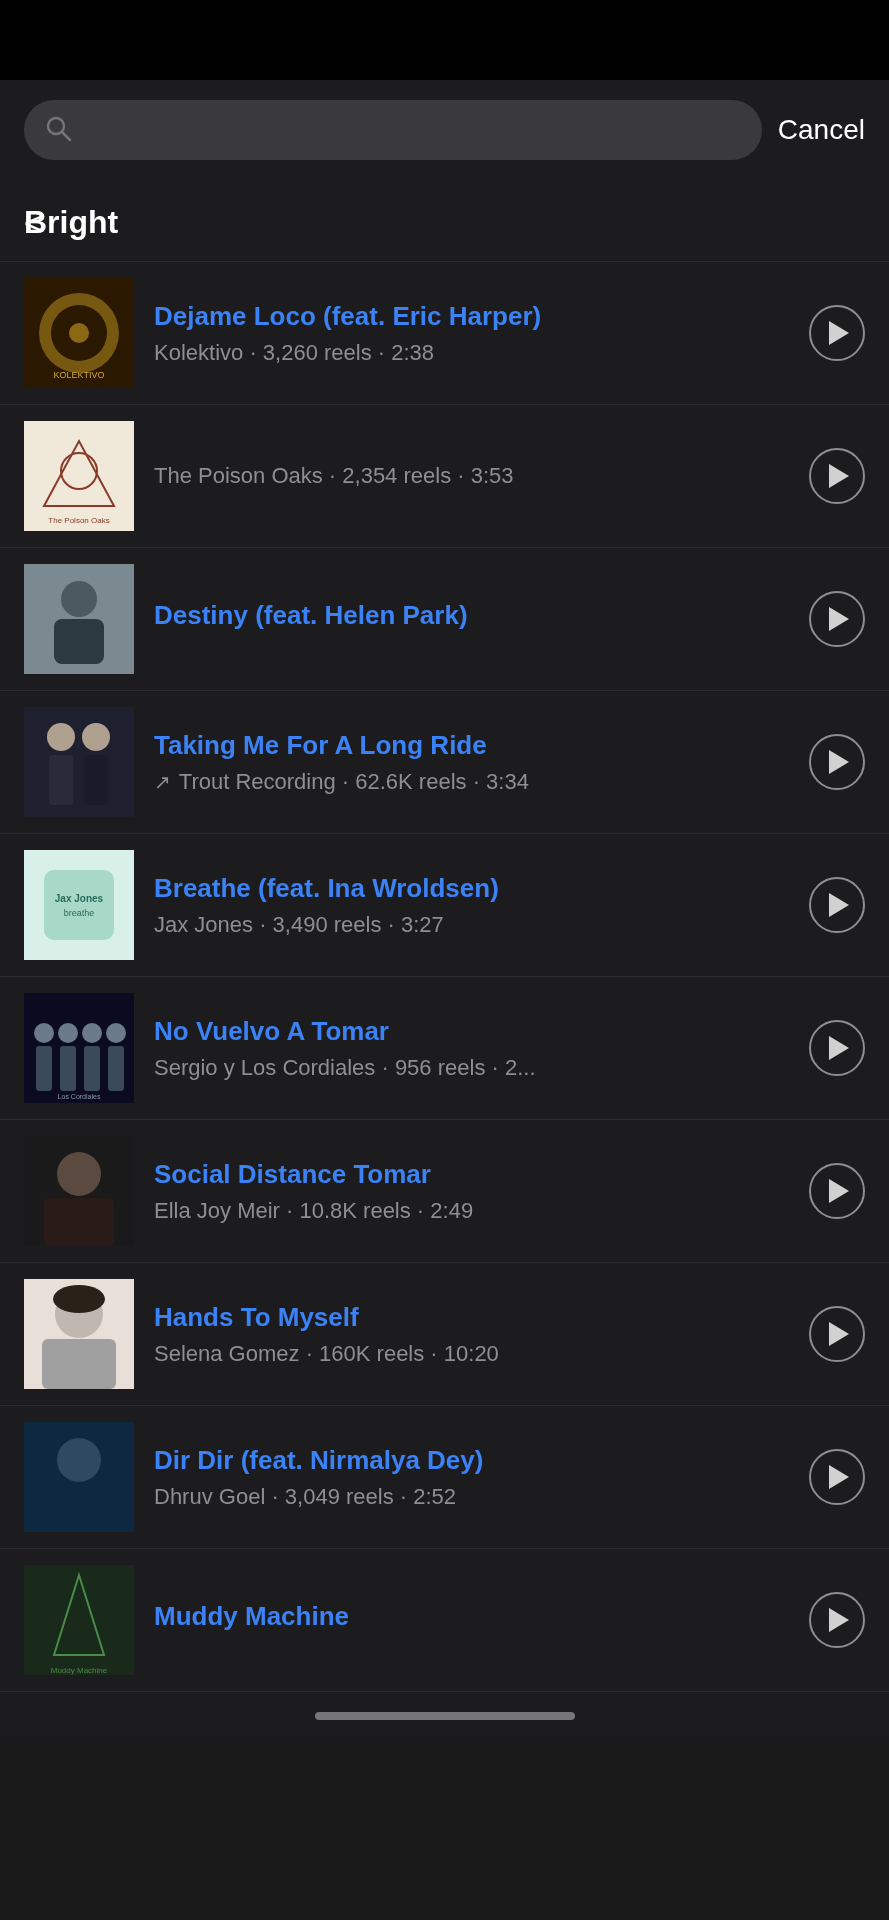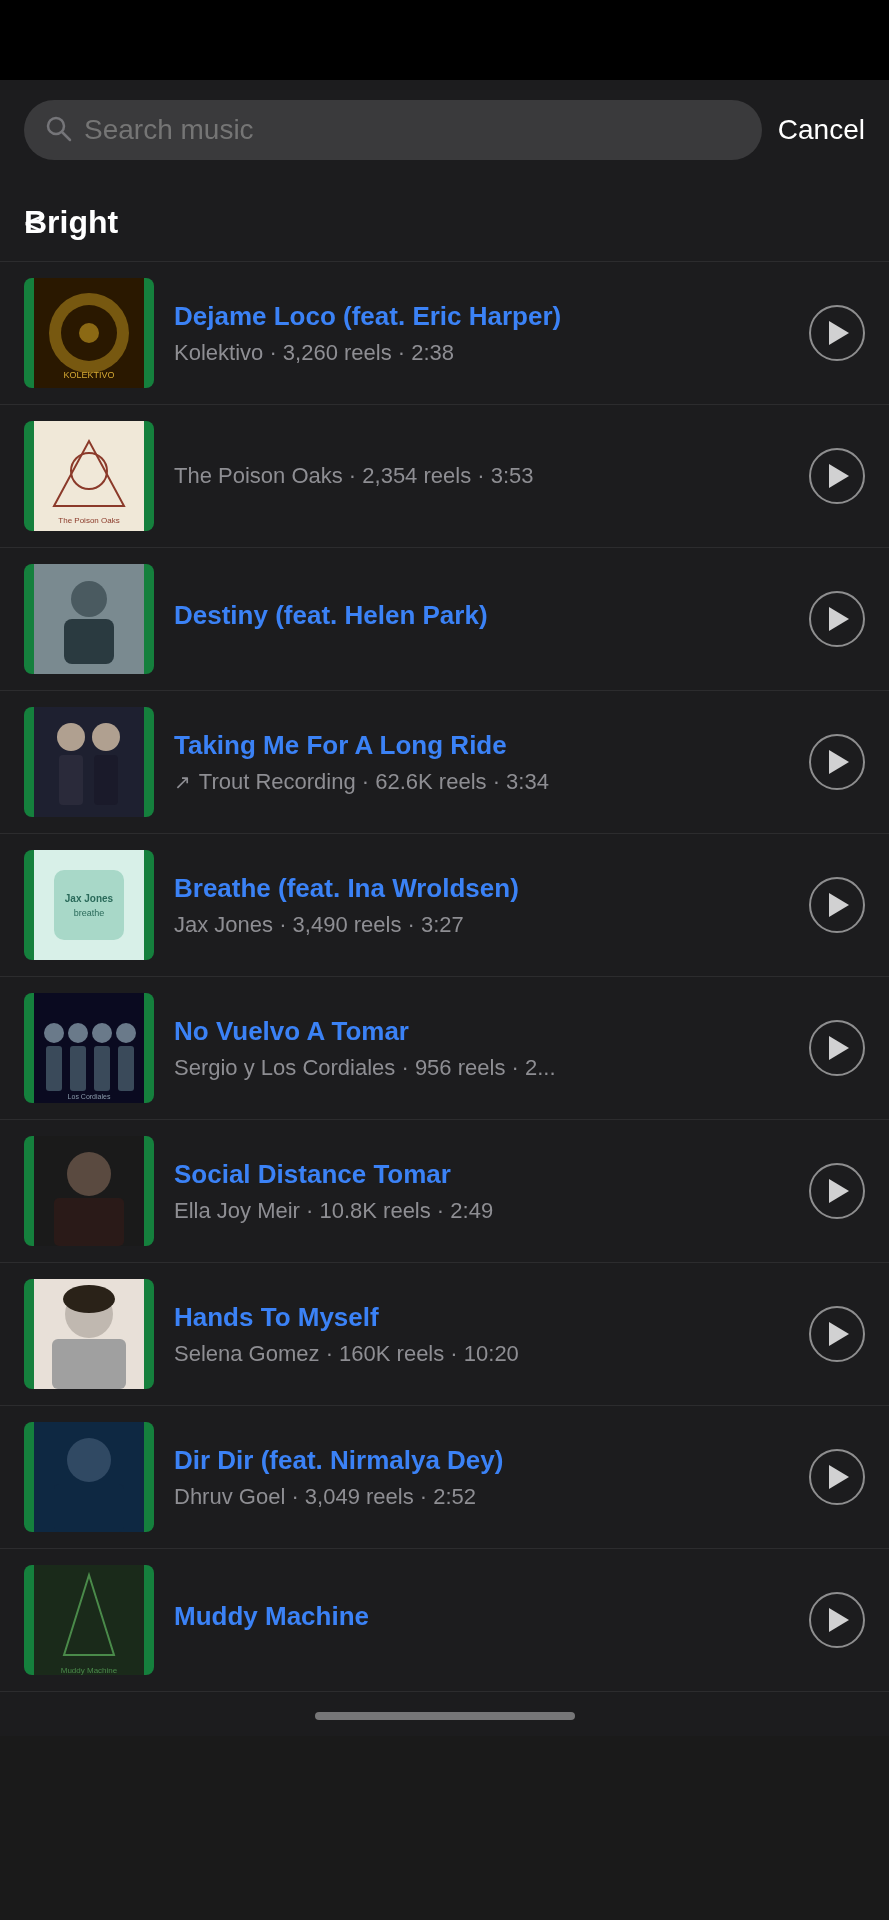--- a/index.html
+++ b/index.html
@@ -98,26 +98,26 @@
     .music-item {
       display: flex;
       align-items: center;
       padding: 16px 24px;
       border-bottom: 1px solid #2c2c2e;
       gap: 20px;
       cursor: pointer;
     }
 
     .album-art {
-      width: 130px;
+      width: 110px;
       height: 110px;
-      border-radius: 8px;
+      border-radius: 0;
       flex-shrink: 0;
       overflow: hidden;
-      background: #15803d;
+      background: #3b82f6;
       display: flex;
       align-items: center;
       justify-content: center;
     }
 
     .track-info {
       flex: 1;
       min-width: 0;
     }
 
@@ -196,21 +196,20 @@
 <div class="top-black-bar"></div>
 
 <div class="search-bar-row">
   <div class="search-input-wrapper">
     <span class="search-icon-svg">
       <svg width="28" height="28" viewBox="0 0 28 28" fill="none">
         <circle cx="12" cy="12" r="8" stroke="#8e8e93" stroke-width="2.5"></circle>
         <line x1="18.5" y1="18.5" x2="26" y2="26" stroke="#8e8e93" stroke-width="2.5" stroke-linecap="round"></line>
       </svg>
     </span>
-    <input type="text" class="search-input" placeholder="Search music" style="">
   </div>
   <button class="cancel-button">Cancel</button>
 </div>
 
 <div class="page-header">
   <button class="back-button">&lt;</button>
   <span class="page-title">Bright</span>
 </div>
 
 <div class="music-list" id="music-list">

